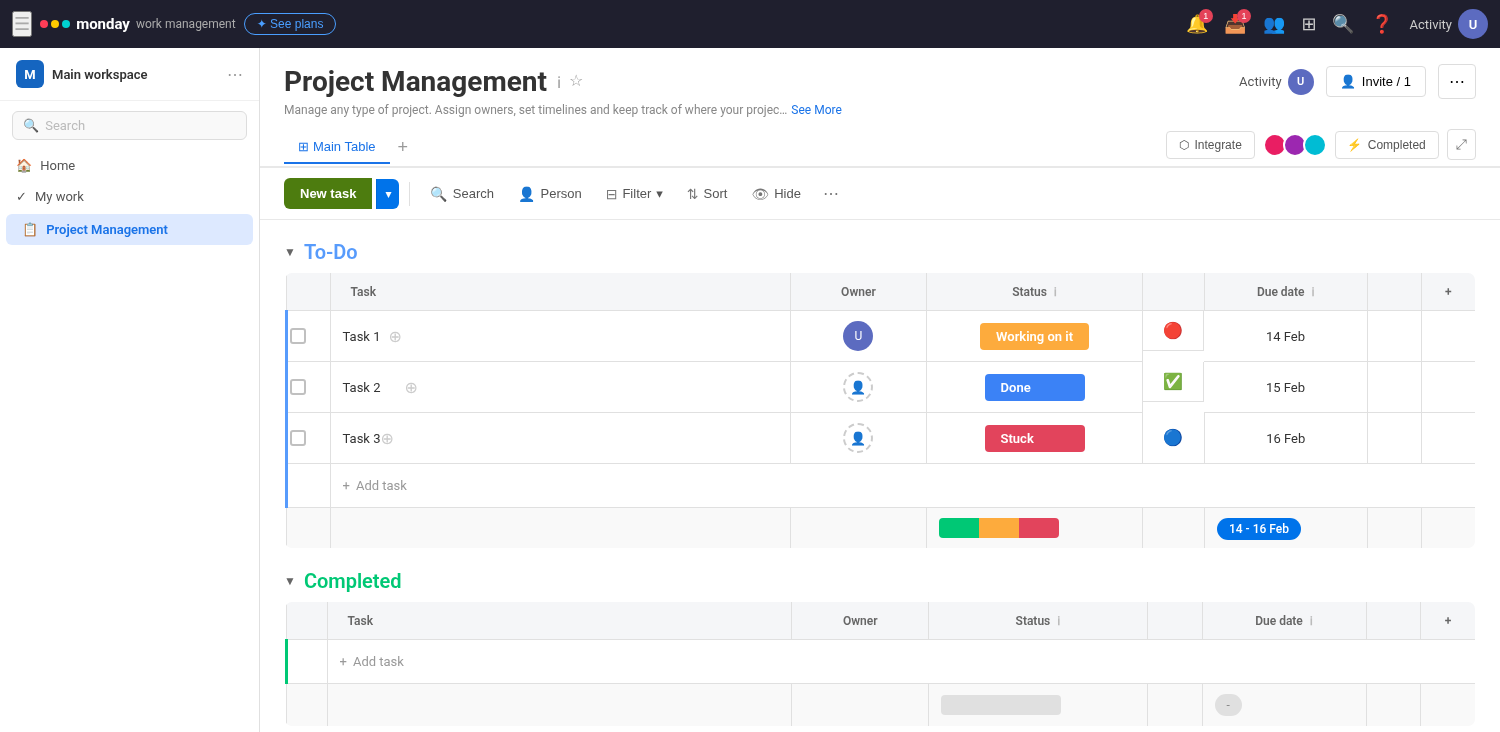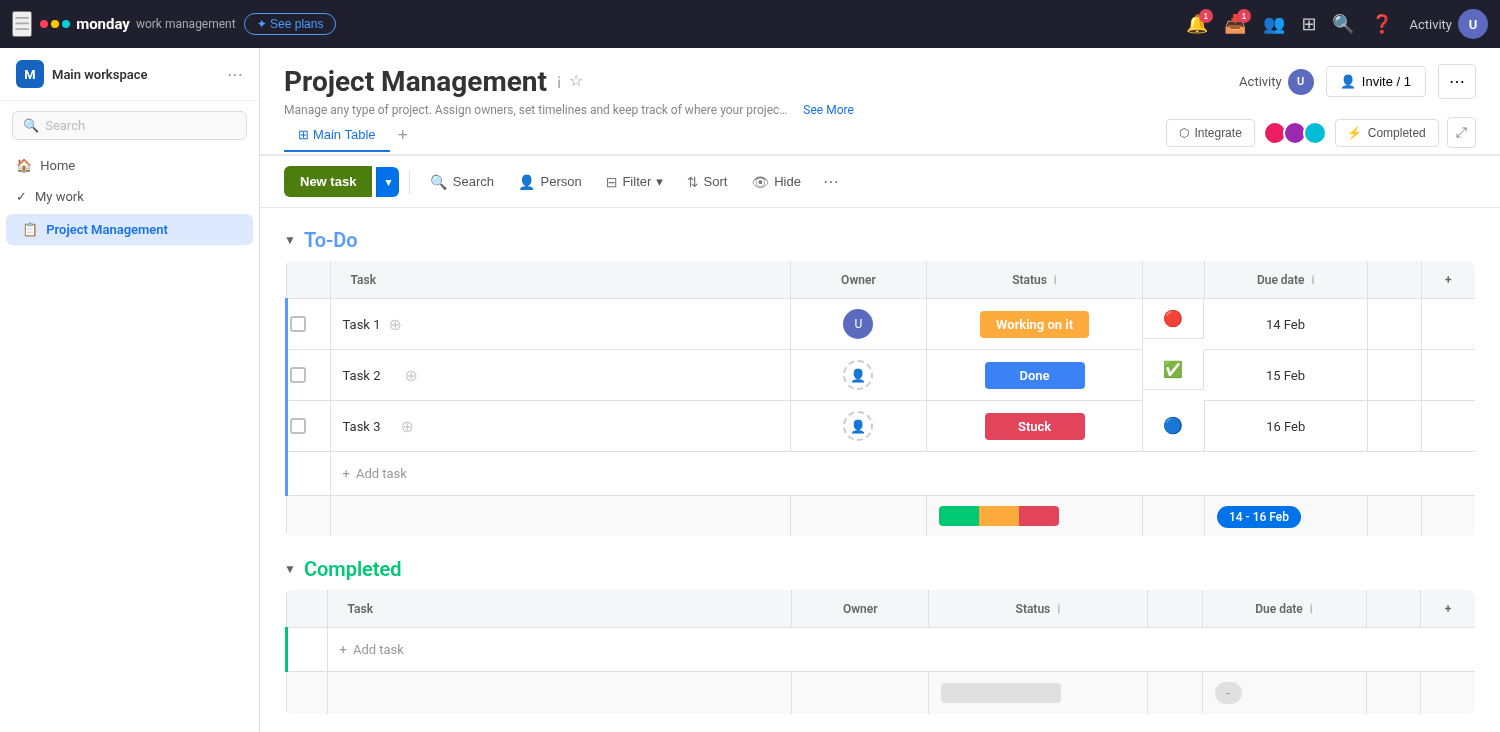--- a/index.html
+++ b/index.html
@@ -70,21 +70,21 @@
     .sidebar-nav-item { display: flex; align-items: center; gap: 8px; padding: 8px 16px; cursor: pointer; font-size: 13px; color: #555; }
 
     
     .content { flex: 1; display: flex; flex-direction: column; overflow: hidden; background: #fff; }
 
     
     .project-header { padding: 16px 24px 0; border-bottom: 1px solid #e8e8e8; background: #fff; }
     .project-title-row { display: flex; align-items: center; gap: 10px; margin-bottom: 4px; }
     .project-title { font-size: 28px; font-weight: 700; color: #333; }
     .project-title-icons { display: flex; gap: 8px; color: #999; font-size: 16px; cursor: pointer; }
-    .project-desc { font-size: 12px; color: #888; margin-bottom: 0; display: flex; align-items: center; gap: 16px; }
+    .project-desc { font-size: 12px; color: #888; margin-bottom: 12px; display: flex; align-items: center; gap: 4px; }
     .see-more-link { color: #1a73e8; cursor: pointer; font-size: 12px; }
 
     .tab-btn {
       padding: 8px 14px; font-size: 13px; color: #555;
       border: none; background: none; cursor: pointer; border-radius: 4px;
       display: flex; align-items: center; gap: 4px;
     }
     .tab-btn.active { color: #1a73e8; border-bottom: 2px solid #1a73e8; border-radius: 0; }
 
     .add-view-btn { padding: 6px 8px; color: #999; font-size: 18px; cursor: pointer; border: none; background: none; }
@@ -143,21 +143,21 @@
     .group-border-todo { border-left: 4px solid #579bfc; }
     .group-border-completed { border-left: 4px solid #00c875; }
 
     .task-name { font-size: 13px; color: #333; }
     .add-task { display: flex; align-items: center; gap: 6px; color: #999; font-size: 13px; cursor: pointer; padding: 4px 0; }
 
     .owner-cell { display: flex; justify-content: center; align-items: center; gap: 4px; }
     .owner-avatar { width: 30px; height: 30px; border-radius: 50%; background: #5c6bc0; display: flex; align-items: center; justify-content: center; color: white; font-size: 12px; overflow: hidden; }
     .owner-avatar-empty { width: 30px; height: 30px; border-radius: 50%; border: 2px dashed #ccc; display: flex; align-items: center; justify-content: center; color: #ccc; }
 
-    .status-badge { border-radius: 4px; padding: 6px 16px; font-size: 13px; font-weight: 600; color: white; text-align: center; cursor: pointer; display: inline-block; min-width: 100px; }
+    .status-badge { border-radius: 4px; padding: 6px 16px; font-size: 13px; font-weight: 600; color: white; text-align: left; cursor: pointer; display: inline-block; min-width: 100px; }
     .status-working { background: #fdab3d; }
     .status-done { background: #3b82f6; }
     .status-stuck { background: #e2445c; }
 
     .status-cell { text-align: center; }
     .due-date-cell { text-align: center; font-size: 13px; color: #444; }
 
     .priority-icon { font-size: 16px; display: flex; justify-content: center; }
     .priority-overdue { color: #e2445c; }
 
@@ -413,21 +413,21 @@
               <td class="due-date-cell">15 Feb</td>
               <td></td>
               <td class="plus-cell"></td>
             </tr>
 
             <tr>
               <td class="group-border-todo" style="padding-left:2px;">
                 <div class="checkbox"></div>
               </td>
               <td>
-                <div style="display:flex;align-items:center;gap:20px;">
+                <div style="display:flex;align-items:center;gap:0;">
                   <span class="task-name">Task 3</span>
                   <button style="background:none;border:none;cursor:pointer;color:#ccc;font-size:16px;">⊕</button>
                 </div>
               </td>
               <td>
                 <div class="owner-cell">
                   <div class="owner-avatar-empty">👤</div>
                 </div>
               </td>
               <td class="status-cell">

